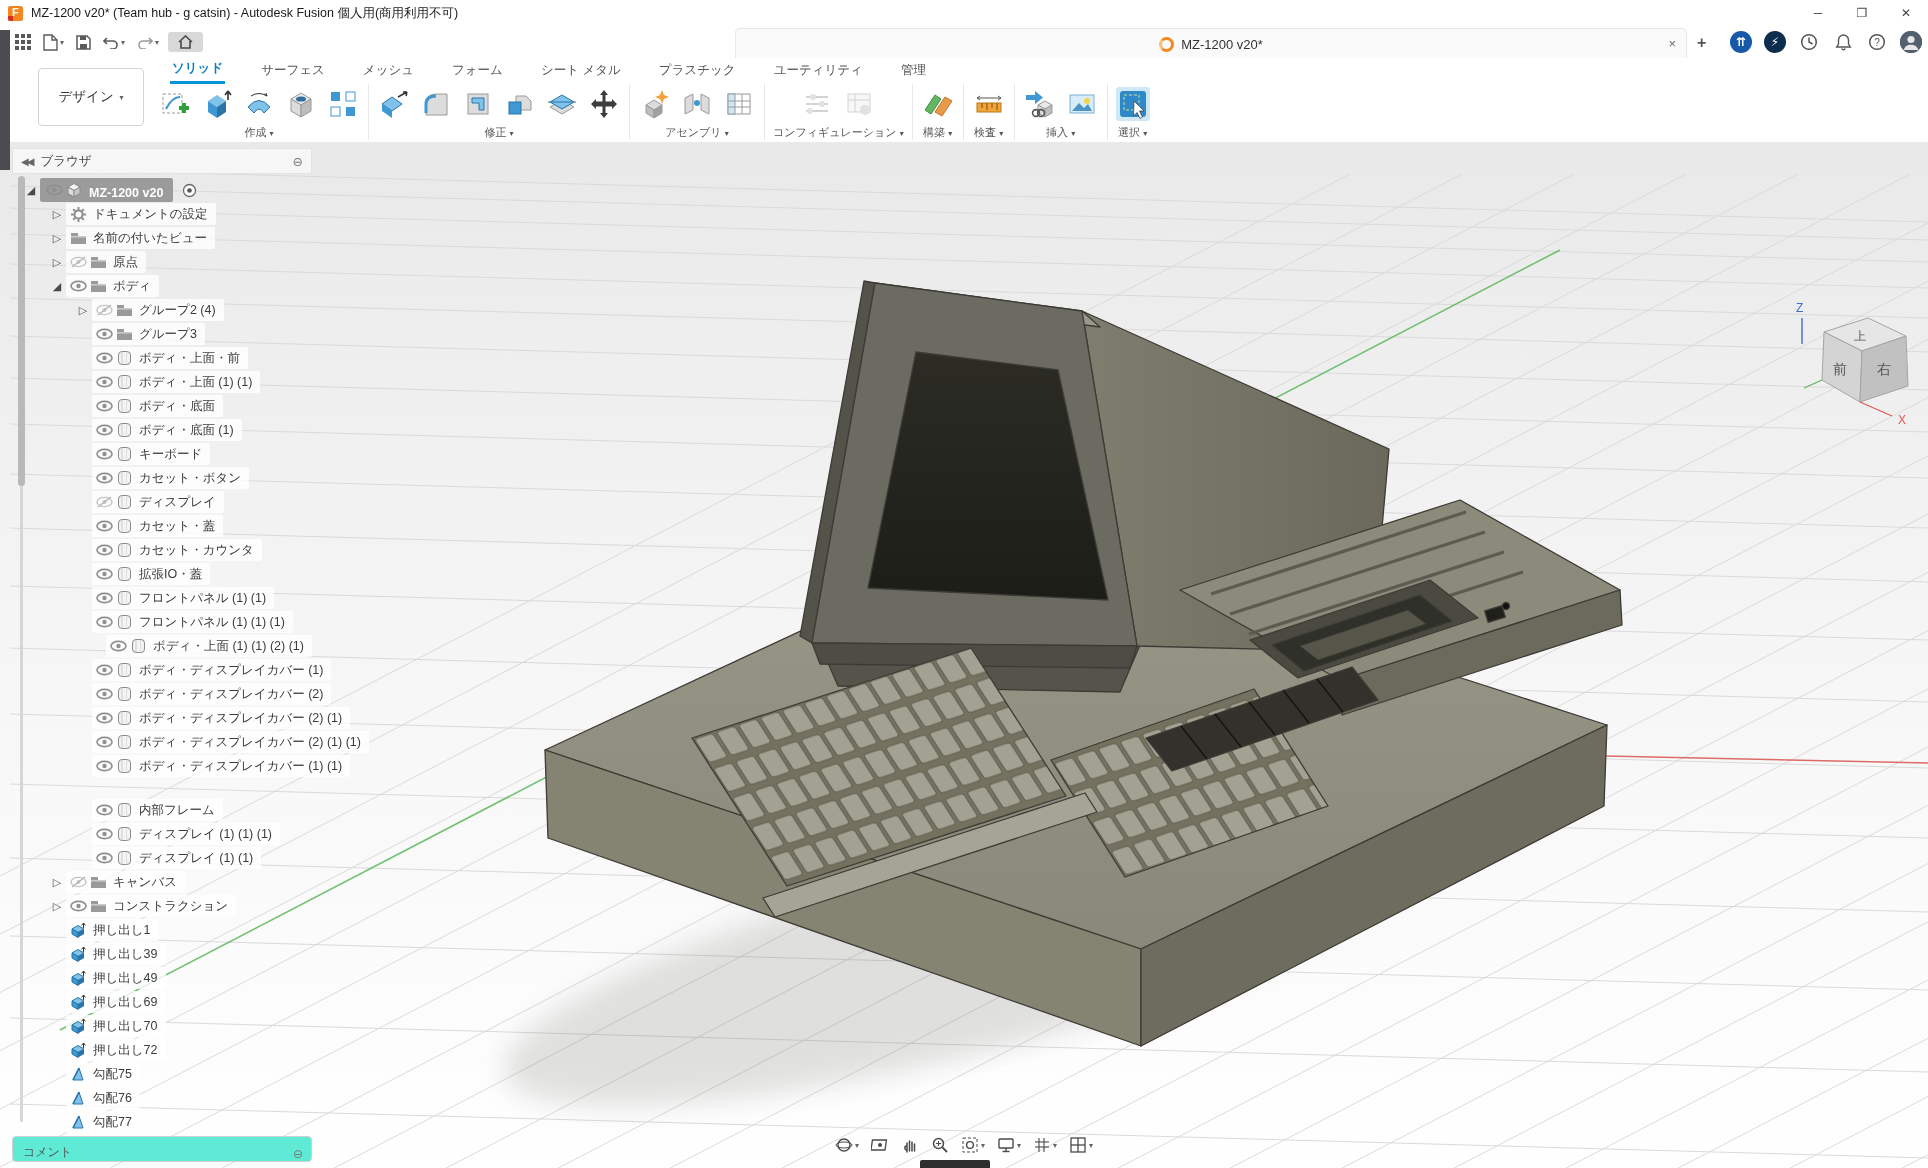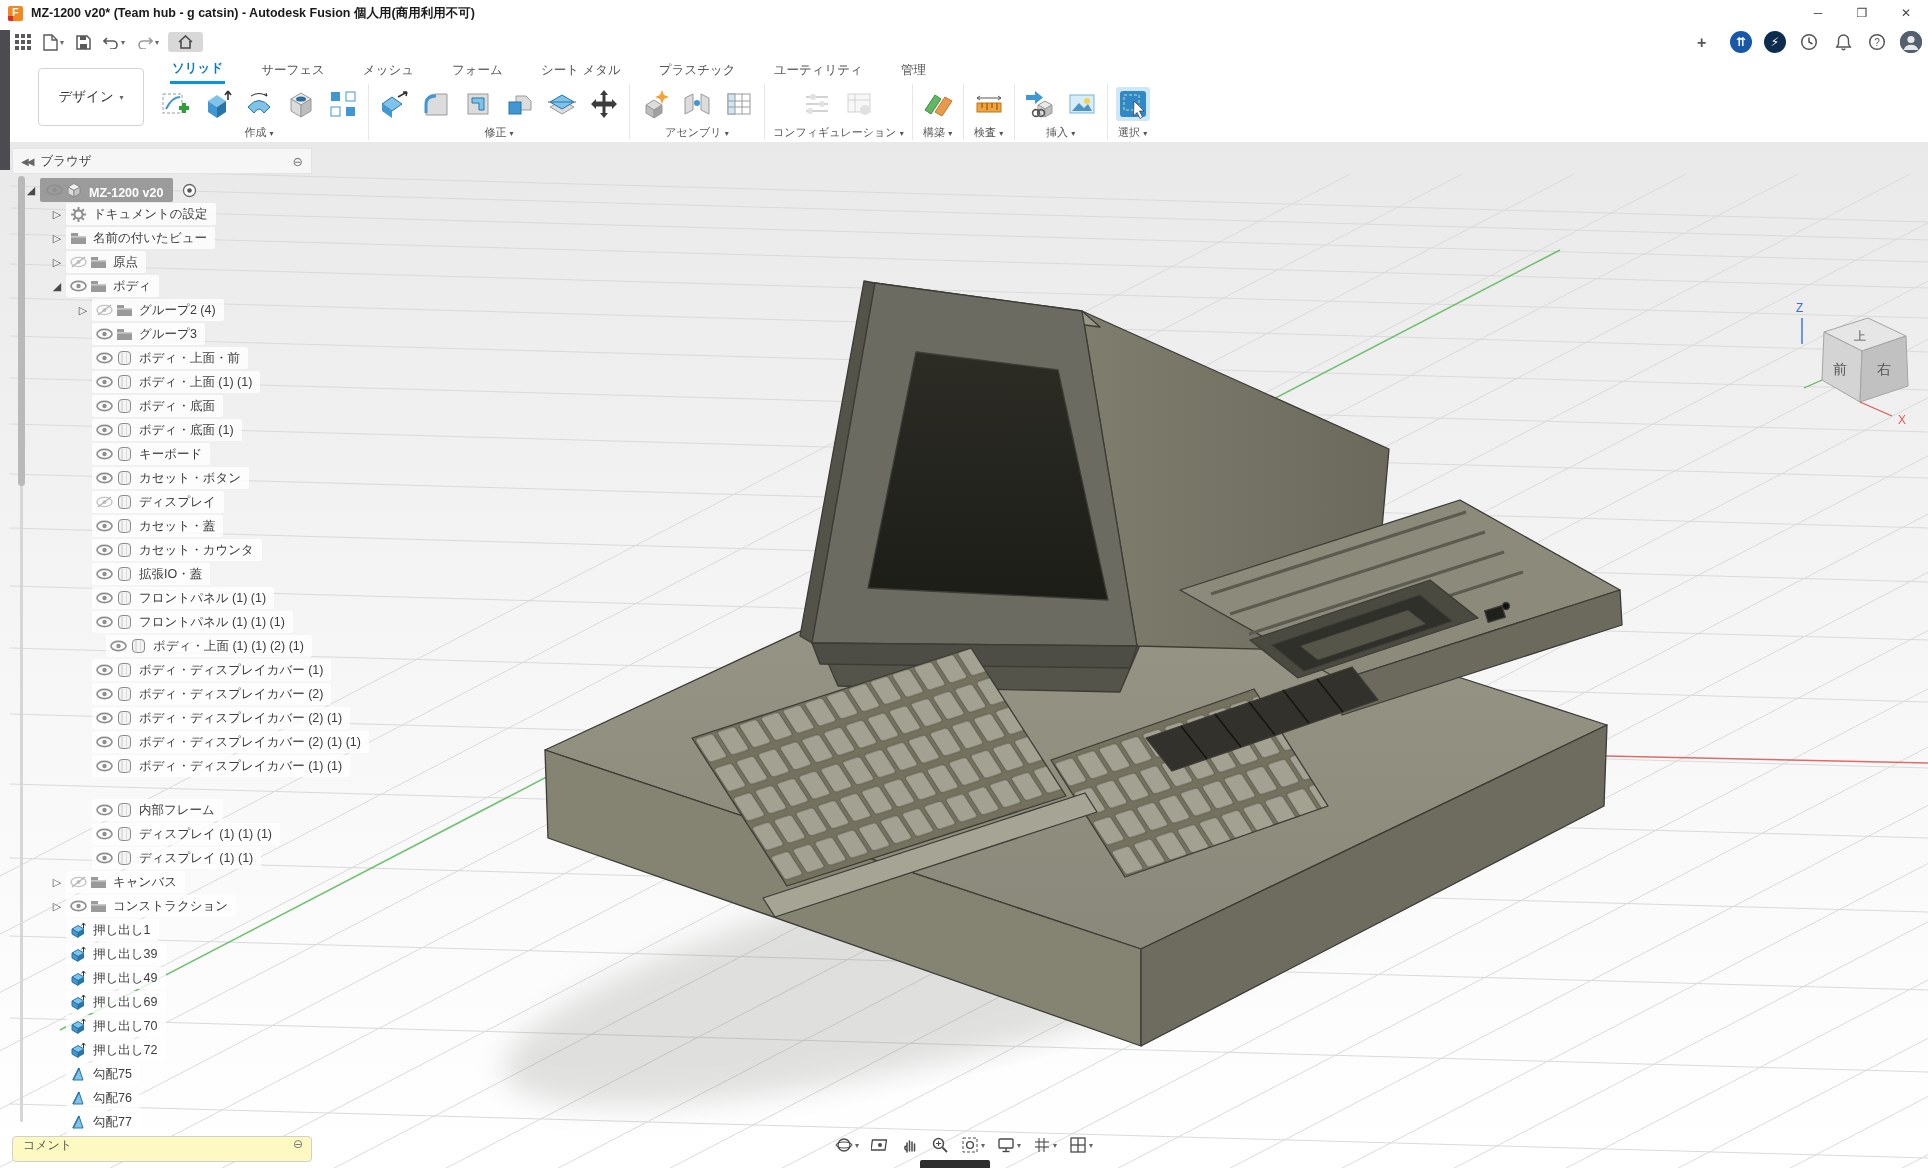--- a/index.html
+++ b/index.html
@@ -1,18 +1,18 @@
 <!DOCTYPE html>
 <html><head>
 <meta charset="utf-8">
 <style>
   html,body{margin:0;padding:0;background:#fff;font-family:"Liberation Sans","DejaVu Sans",sans-serif;}
   #app{position:relative;width:1928px;height:1168px;overflow:hidden;background:#fff;}
   
-  #titlebar{position:absolute;left:0;top:0;width:1928px;height:26px;background:#fff;border-bottom:5px solid #4d7c0f;display:flex;align-items:center;font-weight:bold;}
+  #titlebar{position:absolute;left:0;top:0;width:1928px;height:26px;background:#fff;border-bottom:5px solid #4d7c0f;display:flex;align-items:center;}
   #fusion-logo{width:15px;height:15px;margin-left:8px;background:#f6871f;border-radius:2px;position:relative;}
   #fusion-logo:after{content:"F";position:absolute;left:4px;top:0px;color:#fff;font-size:11px;font-weight:bold;}
   #fusion-logo b{position:absolute;left:0;bottom:0;width:5px;height:5px;background:#d93025;border-radius:0 0 0 2px;}
   #title-text{margin-left:8px;font-size:12.5px;color:#1a1a1a;}
   #win-controls{position:absolute;right:0;top:0;height:26px;display:flex;}
   .winbtn{width:44px;height:26px;display:flex;align-items:center;justify-content:center;color:#444;font-size:12px;}
   
   #qatrow{position:absolute;left:0;top:26px;width:1928px;height:32px;background:#fff;}
   #qat-left{position:absolute;left:12px;top:0;height:32px;display:flex;align-items:center;gap:6px;}
   .qbtn{display:flex;align-items:center;padding:2px 3px;border-radius:3px;color:#555;}
@@ -54,21 +54,21 @@
   #tree{position:relative;margin-top:4px;}
   .trow{height:24px;display:flex;align-items:center;}
   .chip{display:inline-flex;align-items:center;background:rgba(255,255,255,.8);padding:1px 8px 1px 2px;border-radius:2px;height:20px;}
   .arrowsp{width:18px;display:inline-block;text-align:center;color:#4a4a4a;font-size:11px;flex:none;}
   .lab{font-size:12.5px;color:#3c3c3c;margin-left:5px;white-space:nowrap;}
   .sel-root .lab{color:#fff;font-weight:bold;margin-top:6px;}
   .sel-root .chipbg{background:#9b9b9b;border-radius:2px;padding:2px 10px 2px 4px;display:inline-flex;align-items:center;}
   .icsp{width:20px;display:inline-flex;justify-content:center;flex:none;}
   #scrollthumb{position:absolute;left:18px;top:176px;width:7px;height:310px;background:#b9b9b9;border-radius:4px;}
   #scrolltrack{position:absolute;left:20px;top:176px;width:3px;height:946px;background:#d6d6d6;border-radius:2px;}
-  #comment-box{position:absolute;left:12px;top:1136px;width:298px;height:24px;background:#fef9c3;border:1px solid #d0d0d0;border-radius:4px;display:flex;align-items:flex-start;font-size:12px;color:#555;}
+  #comment-box{position:absolute;left:12px;top:1136px;width:298px;height:24px;background:#5eead4;border:1px solid #d0d0d0;border-radius:4px;display:flex;align-items:flex-end;font-size:12px;color:#555;}
   #comment-box span.txt{margin-left:10px;}
   #comment-box .minus{margin-left:auto;margin-right:8px;color:#777;}
   
   #viewcube{position:absolute;left:1788px;top:150px;width:150px;height:140px;}
   
   #navbar{position:absolute;left:0;top:1130px;width:1928px;height:30px;display:flex;justify-content:center;align-items:center;gap:4px;}
   .navitem{display:flex;align-items:center;padding:2px 4px;border-radius:3px;color:#444;}
   #timeline-sliver{position:absolute;left:920px;top:1160px;width:70px;height:8px;background:#2e2e2e;border-radius:2px 2px 0 0;}
 </style>
 </head>
@@ -130,20 +130,25 @@
             <path d="M12 3 L15 6 L12 9 M15 6 H6 a4 4 0 0 0 0 8 H9" fill="none" stroke="#9a9a9a" stroke-width="1.6"></path>
           </svg>
           <span class="caret">▾</span>
         </div>
         <div class="qbtn homebtn">
           <svg width="15" height="14" viewBox="0 0 15 14">
             <path d="M1 7 L7.5 1 L14 7 M3 6 v7 h9 V6" fill="none" stroke="#4a4a4a" stroke-width="1.6"></path>
           </svg>
         </div>
       </div>
+    <div id="doc-tab">
+      <span class="ring"></span>
+      <span id="doc-tab-label">MZ-1200 v20*</span>
+      <span id="tab-close">×</span>
+    </div>
     <span id="tab-add">+</span>
     <div id="top-right-icons">
         <div class="tr-ic blue">⇈</div>
         <div class="tr-ic dark">⚡</div>
         <div class="tr-ic ">
           <svg width="18" height="18" viewBox="0 0 18 18">
             <circle cx="9" cy="9" r="7.3" fill="none" stroke="#555" stroke-width="1.5"></circle>
             <path d="M9 4.5 V9 L12.5 11" fill="none" stroke="#555" stroke-width="1.5"></path>
           </svg>
         </div>

